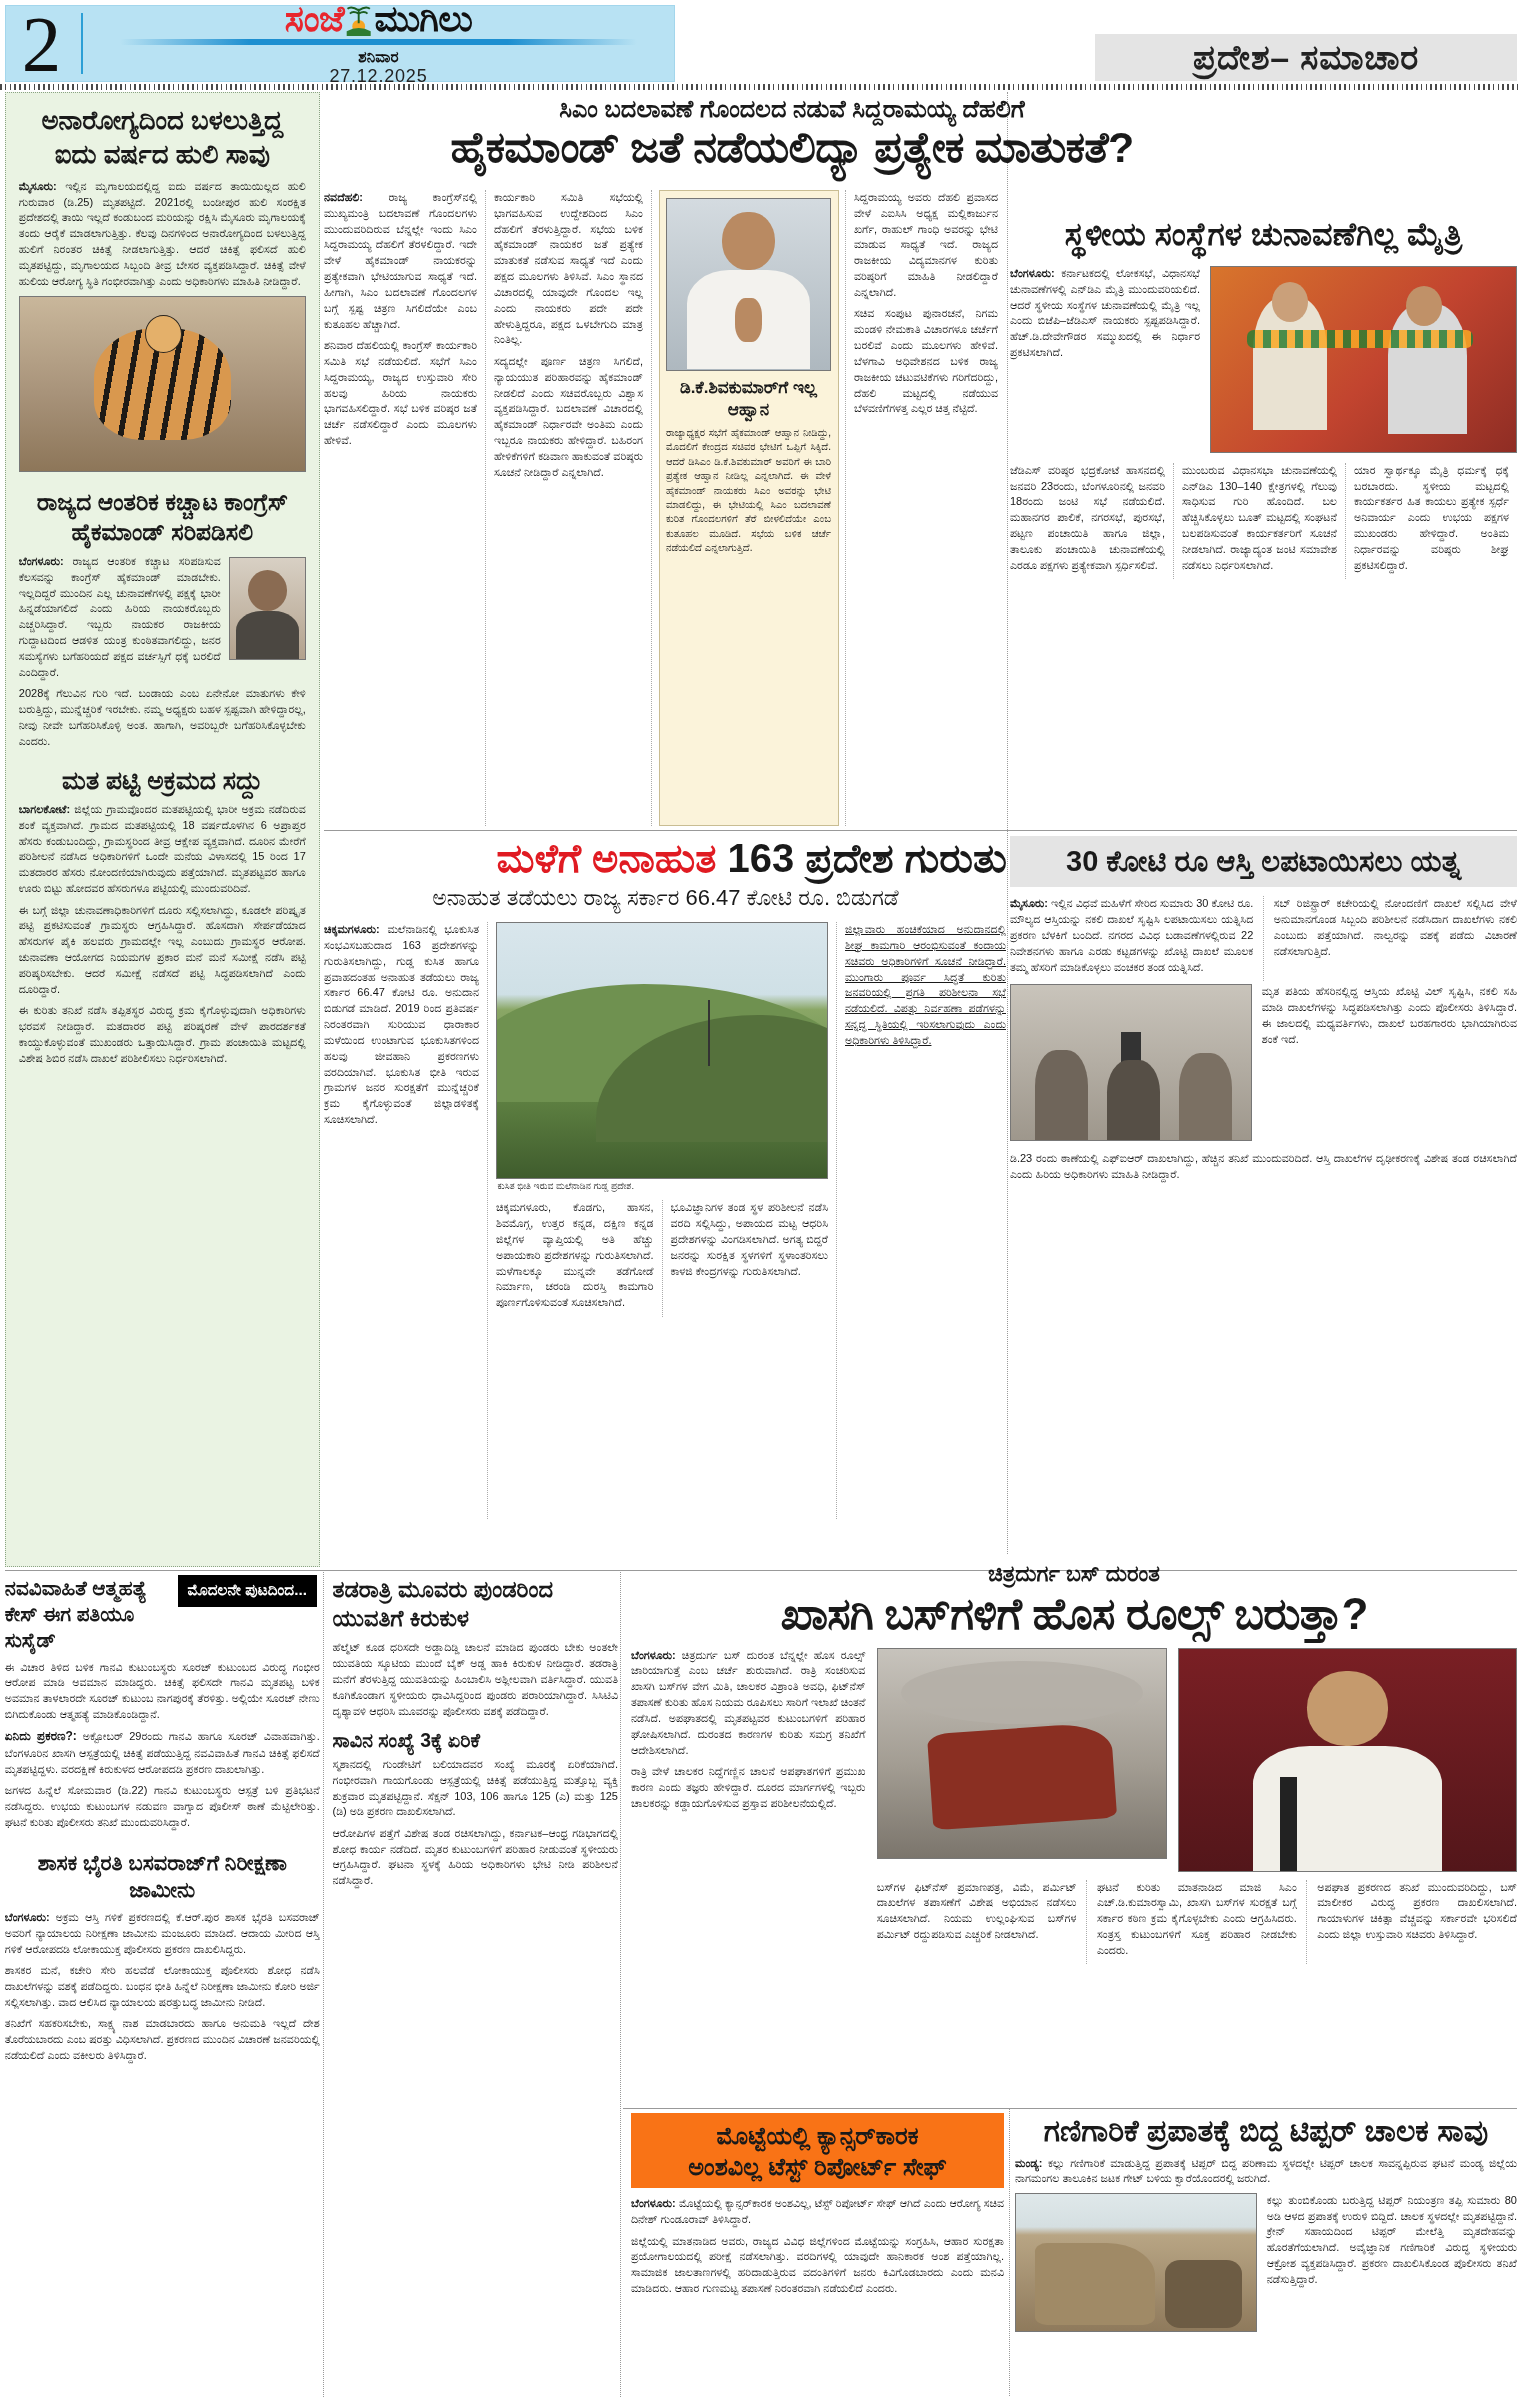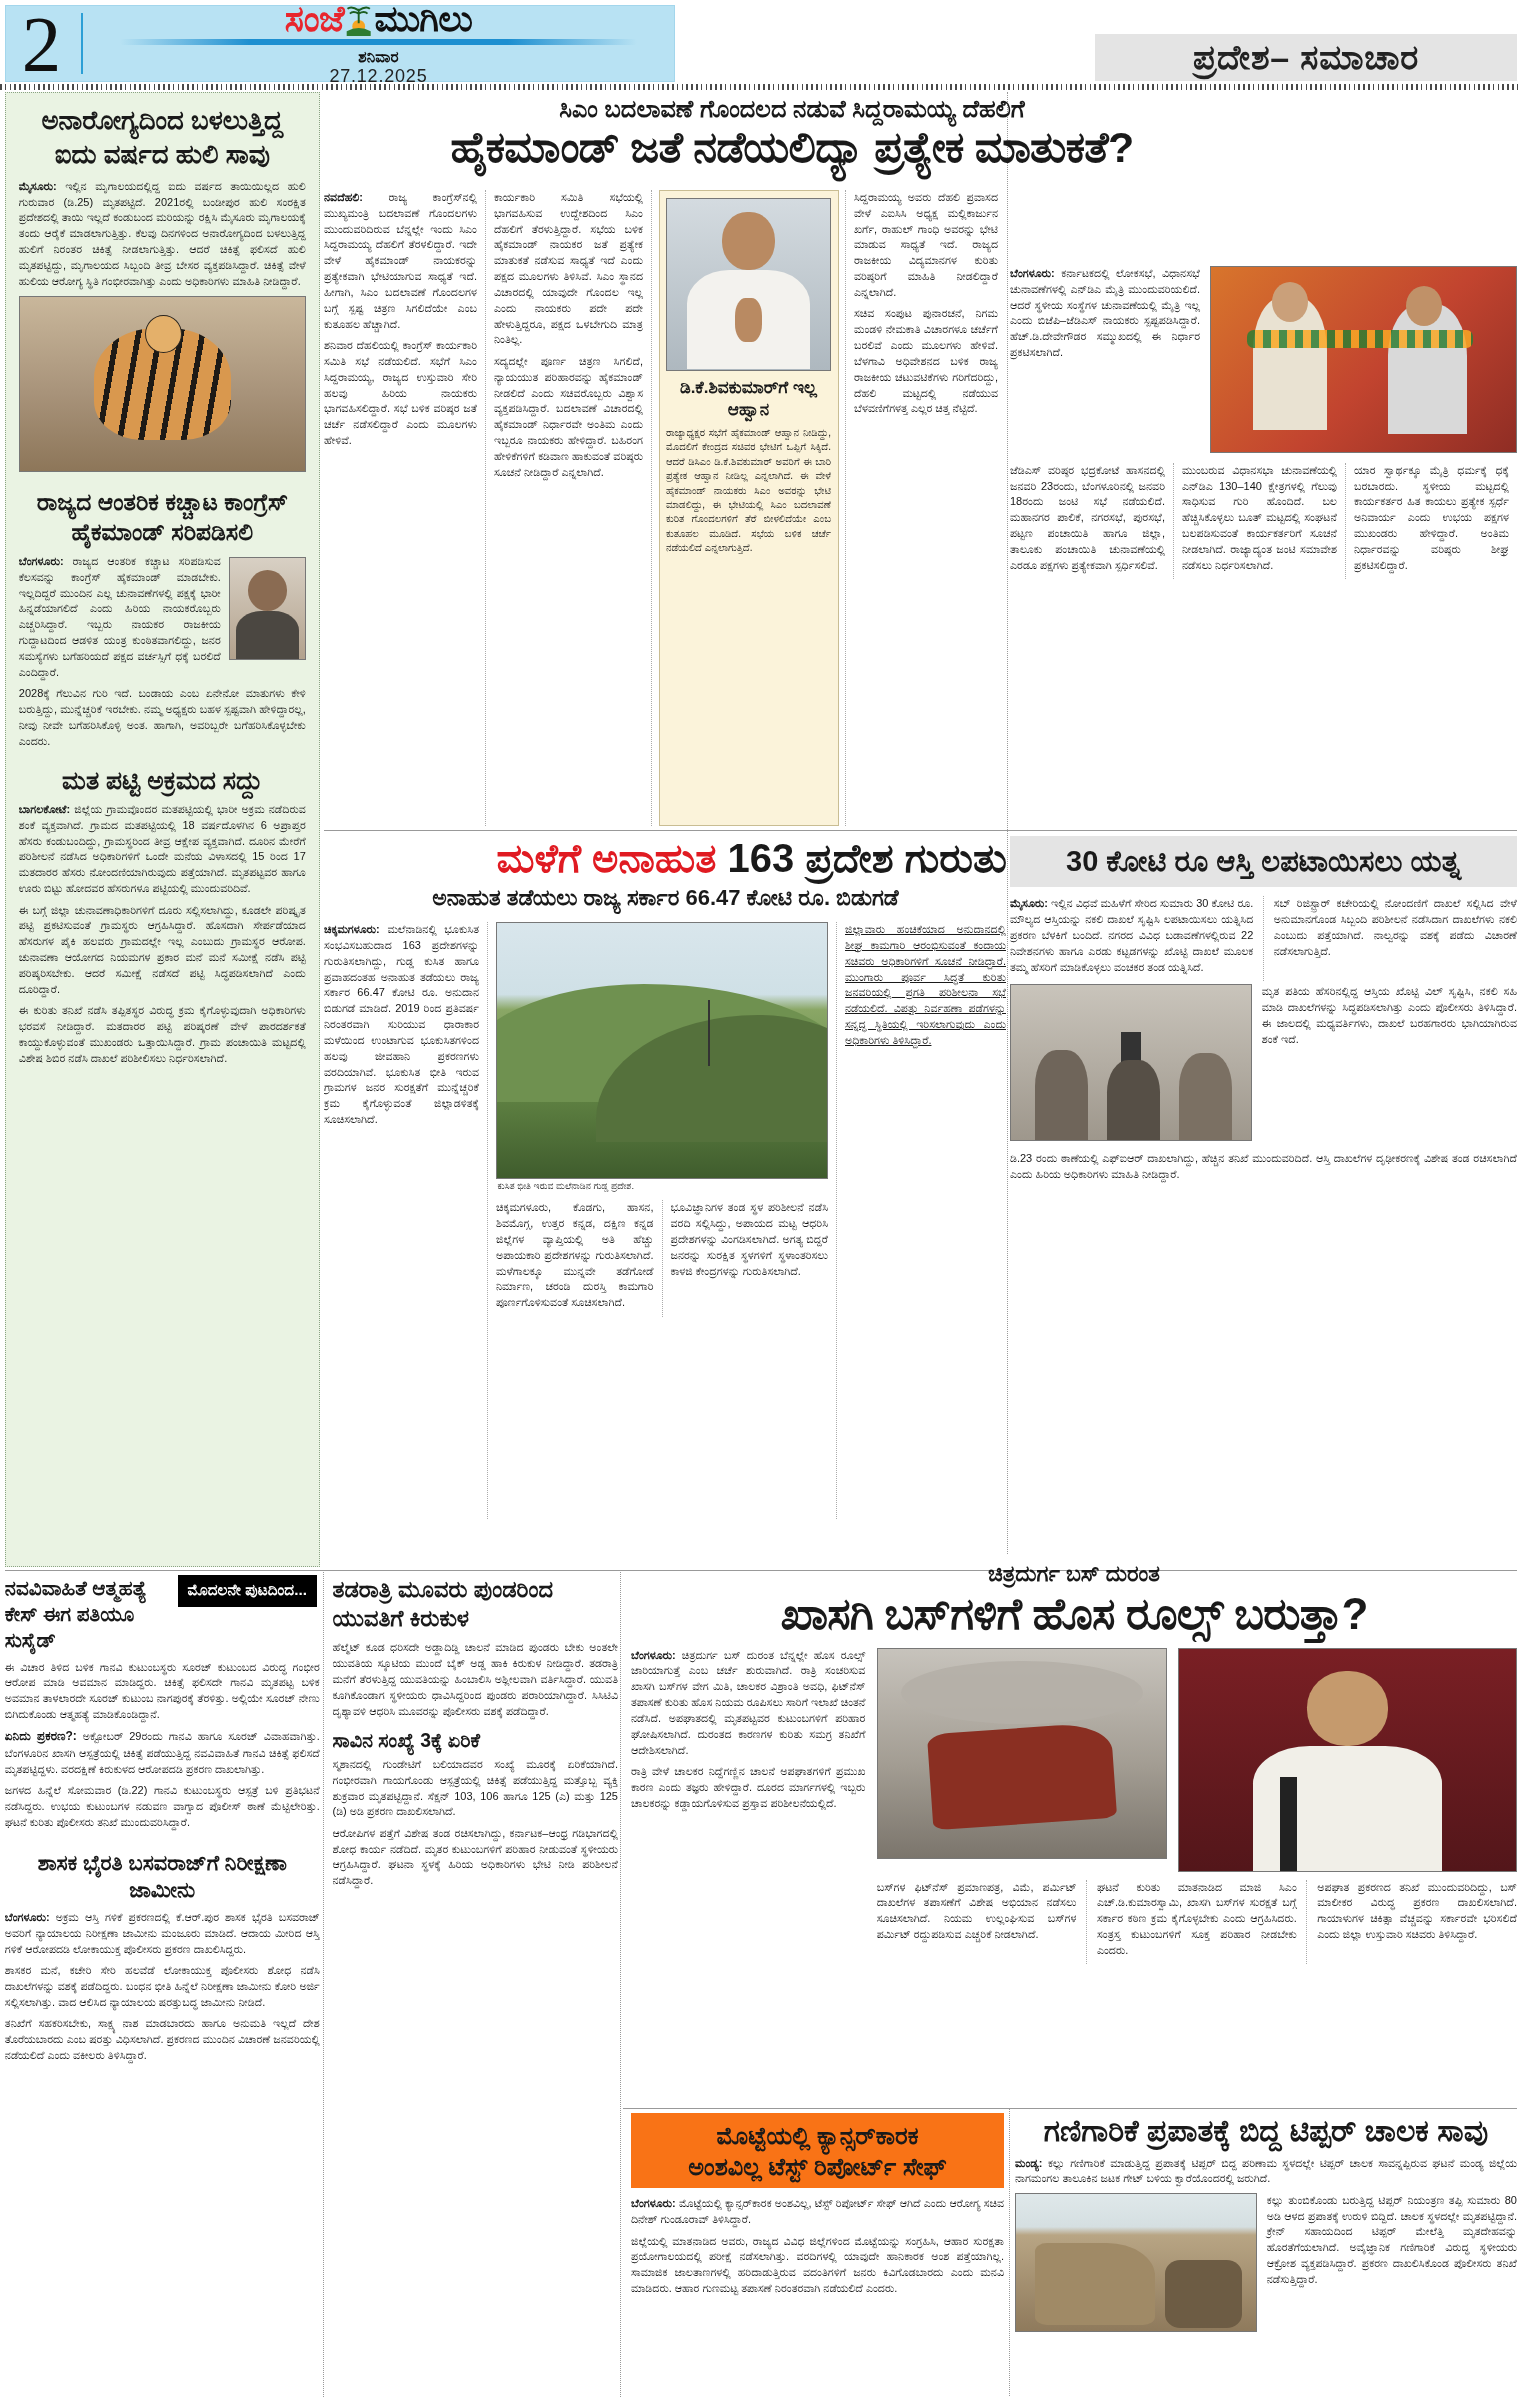--- a/index.html
+++ b/index.html
@@ -110,21 +110,21 @@
   .local-body { position:absolute; left:1010px; top:266px; width:507px; height:558px; overflow:hidden; }
   .local-row1 { display:flex; gap:9.7px; }
   .local-intro { width:190px; }
   .local-row2 { display:flex; margin-top:9.7px; }
   .local-row2 .lcol { flex:1; }
   .local-row2 .lcol:first-child { padding-left:0; }
   
   .rain { position:absolute; left:324px; top:836px; width:683px; height:708px; overflow:hidden; }
   .rain-headline { text-align:right; font-size:40px; font-weight:800; line-height:1.1; }
   .rain-headline .red { color:#e01b22; }
-  .rain-sub { text-align:center; font-size:22px; font-weight:bold; margin-top:4.8px; }
+  .rain-sub { text-align:center; font-size:22px; font-weight:normal; margin-top:4.8px; }
   .rain-cols { display:flex; margin-top:11.3px; height:597px; }
   .rain-cols .ca { width:163px; padding-right:8px; }
   .rain-mid { width:350px; padding:0 8px; border-left:0.8px dotted #aaa; border-right:0.8px dotted #aaa; }
   .rain-subcols { display:flex; margin-top:4.8px; }
   .rain-subcols > div { flex:1; }
   .rain-subcols > div + div { border-left:0.8px dotted #aaa; padding-left:8px; margin-left:8px; }
   .rain-cols .cd { width:169px; padding-left:8px;text-decoration:underline; }
   
   .asset { position:absolute; left:1010px; top:836px; width:507px; height:708px; overflow:hidden; }
   .asset-headline { background:#e4e4e4; text-align:center; font-size:29px; font-weight:800; line-height:1.3; padding:6.5px 24px; }
@@ -235,20 +235,21 @@
         <div class="cream-title">ಡಿ.ಕೆ.ಶಿವಕುಮಾರ್‌ಗೆ ಇಲ್ಲ ಆಹ್ವಾನ</div>
         <p class="bt">ರಾಜ್ಯಾಧ್ಯಕ್ಷರ ಸಭೆಗೆ ಹೈಕಮಾಂಡ್ ಆಹ್ವಾನ ನೀಡಿದ್ದು, ಮೊದಲಿಗೆ ಕೇಂದ್ರದ ಸಚಿವರ ಭೇಟಿಗೆ ಒಪ್ಪಿಗೆ ಸಿಕ್ಕಿದೆ. ಆದರೆ ಡಿಸಿಎಂ ಡಿ.ಕೆ.ಶಿವಕುಮಾರ್ ಅವರಿಗೆ ಈ ಬಾರಿ ಪ್ರತ್ಯೇಕ ಆಹ್ವಾನ ನೀಡಿಲ್ಲ ಎನ್ನಲಾಗಿದೆ. ಈ ವೇಳೆ ಹೈಕಮಾಂಡ್ ನಾಯಕರು ಸಿಎಂ ಅವರನ್ನು ಭೇಟಿ ಮಾಡಲಿದ್ದು, ಈ ಭೇಟಿಯಲ್ಲಿ ಸಿಎಂ ಬದಲಾವಣೆ ಕುರಿತ ಗೊಂದಲಗಳಿಗೆ ತೆರೆ ಬೀಳಲಿದೆಯೇ ಎಂಬ ಕುತೂಹಲ ಮೂಡಿದೆ. ಸಭೆಯ ಬಳಿಕ ಚರ್ಚೆ ನಡೆಯಲಿದೆ ಎನ್ನಲಾಗುತ್ತಿದೆ.</p>
       </div>
     </div>
     <div class="lcol c4">
       <p class="bt">ಸಿದ್ದರಾಮಯ್ಯ ಅವರು ದೆಹಲಿ ಪ್ರವಾಸದ ವೇಳೆ ಎಐಸಿಸಿ ಅಧ್ಯಕ್ಷ ಮಲ್ಲಿಕಾರ್ಜುನ ಖರ್ಗೆ, ರಾಹುಲ್ ಗಾಂಧಿ ಅವರನ್ನು ಭೇಟಿ ಮಾಡುವ ಸಾಧ್ಯತೆ ಇದೆ. ರಾಜ್ಯದ ರಾಜಕೀಯ ವಿದ್ಯಮಾನಗಳ ಕುರಿತು ವರಿಷ್ಠರಿಗೆ ಮಾಹಿತಿ ನೀಡಲಿದ್ದಾರೆ ಎನ್ನಲಾಗಿದೆ.</p>
       <p class="bt">ಸಚಿವ ಸಂಪುಟ ಪುನಾರಚನೆ, ನಿಗಮ ಮಂಡಳಿ ನೇಮಕಾತಿ ವಿಚಾರಗಳೂ ಚರ್ಚೆಗೆ ಬರಲಿವೆ ಎಂದು ಮೂಲಗಳು ಹೇಳಿವೆ. ಬೆಳಗಾವಿ ಅಧಿವೇಶನದ ಬಳಿಕ ರಾಜ್ಯ ರಾಜಕೀಯ ಚಟುವಟಿಕೆಗಳು ಗರಿಗೆದರಿದ್ದು, ದೆಹಲಿ ಮಟ್ಟದಲ್ಲಿ ನಡೆಯುವ ಬೆಳವಣಿಗೆಗಳತ್ತ ಎಲ್ಲರ ಚಿತ್ತ ನೆಟ್ಟಿದೆ.</p>
     </div>
   </div>
 
+  <div class="local-headline">ಸ್ಥಳೀಯ ಸಂಸ್ಥೆಗಳ ಚುನಾವಣೆಗಿಲ್ಲ ಮೈತ್ರಿ</div>
   <div class="local-body">
     <div class="local-row1">
       <div class="local-intro">
         <p class="bt"><b class="dl">ಬೆಂಗಳೂರು:</b> <span>ಕರ್ನಾಟಕದಲ್ಲಿ ಲೋಕಸಭೆ, ವಿಧಾನಸಭೆ ಚುನಾವಣೆಗಳಲ್ಲಿ ಎನ್‌ಡಿಎ ಮೈತ್ರಿ ಮುಂದುವರಿಯಲಿದೆ. ಆದರೆ ಸ್ಥಳೀಯ ಸಂಸ್ಥೆಗಳ ಚುನಾವಣೆಯಲ್ಲಿ ಮೈತ್ರಿ ಇಲ್ಲ ಎಂದು ಬಿಜೆಪಿ–ಜೆಡಿಎಸ್ ನಾಯಕರು ಸ್ಪಷ್ಟಪಡಿಸಿದ್ದಾರೆ. ಹೆಚ್.ಡಿ.ದೇವೇಗೌಡರ ಸಮ್ಮುಖದಲ್ಲಿ ಈ ನಿರ್ಧಾರ ಪ್ರಕಟಿಸಲಾಗಿದೆ.</span></p>
       </div>
       <div class="photo ph-modi">
         <div class="fig1"></div>
         <div class="fig1h"></div>
         <div class="fig2"></div>
         <div class="fig2h"></div>

